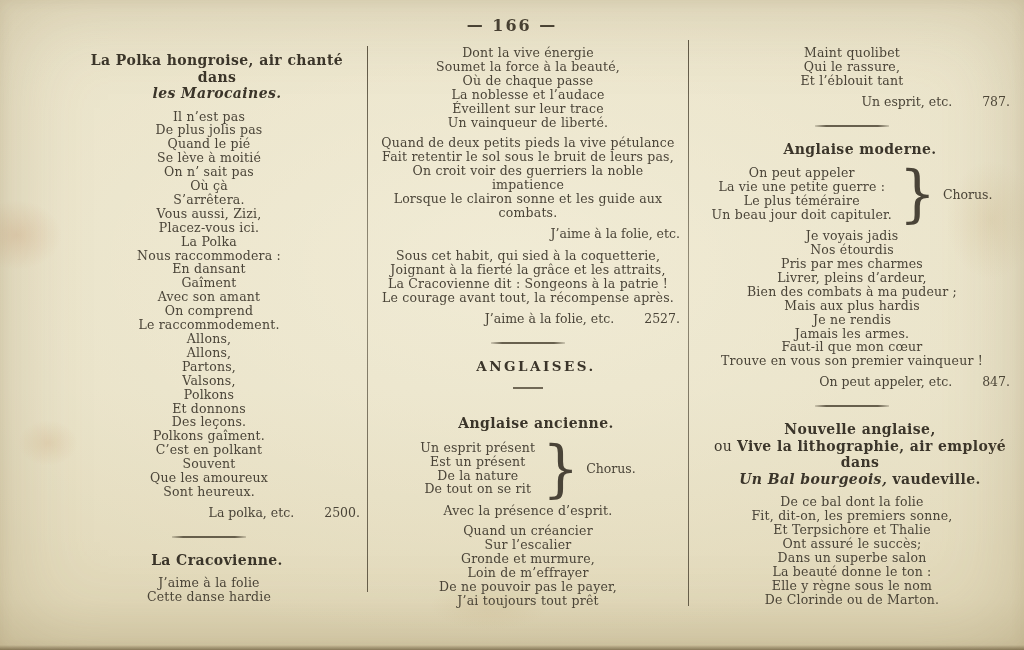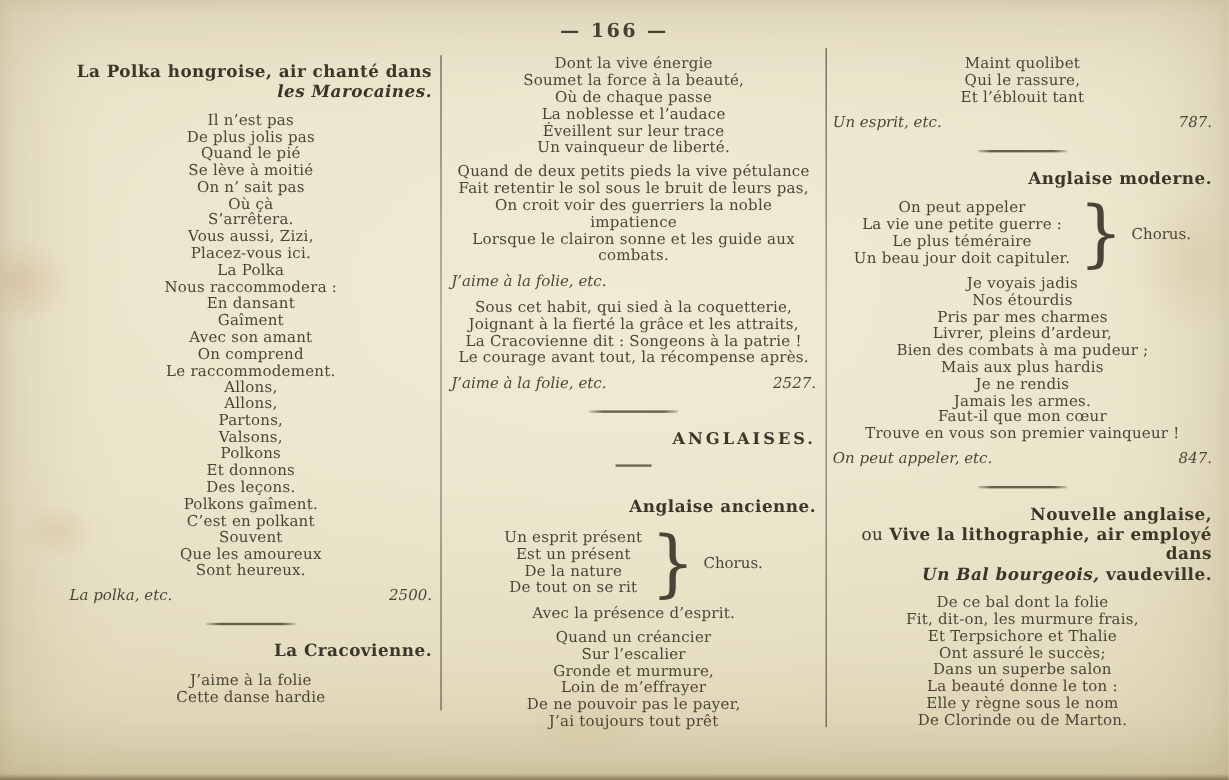--- a/index.html
+++ b/index.html
@@ -36,27 +36,27 @@
   .v-rule.r2{left:688px;top:40px;height:566px;}
 
   .col{position:absolute;text-align:center;color:#4a4438;}
   .col.left{left:58px;top:48px;width:302px;}
   .col.middle{left:376px;top:46px;width:304px;}
   .col.right{left:694px;top:46px;width:316px;}
 
   .verse-line{font-size:12.5px;line-height:13.9px;letter-spacing:.2px;}
   .block{margin:0 0 7px 0;}
   .block.verse{margin-bottom:7px;}
-  .block.title{margin:4px 0 8px 0;text-align:right;}
+  .block.title{margin:4px 0 8px 16px;}
   .title-line{font-size:14px;line-height:16.5px;font-weight:bold;color:#3b352a;letter-spacing:.4px;}
   .seg-i{font-weight:normal;}
   .seg-bi{font-style:italic;}
   .caps .title-line{font-size:13.5px;letter-spacing:2.5px;}
-  .refrain{display:flex;justify-content:space-between;align-items:baseline;gap:30px;
-    font-size:12.5px;line-height:14px;margin:3px 0 8px 0;font-style:italic;}
+  .refrain{display:flex;justify-content:flex-end;align-items:baseline;gap:30px;
+    font-size:12.5px;line-height:14px;margin:3px 0 8px 0;}
   .rule-sep{width:74px;height:2px;margin:16px auto 14px auto;
     background:linear-gradient(90deg,rgba(70,62,45,.2),rgba(70,62,45,.8) 15%,rgba(70,62,45,.8) 85%,rgba(70,62,45,.2));}
   .dash-sep{width:30px;height:2px;margin:13px auto 12px auto;background:rgba(70,62,45,.75);}
   .gap-lg{height:10px;}
   .chorus-row{display:flex;justify-content:center;align-items:center;gap:7px;margin:2px 0 6px 0;}
   .chorus-lines{text-align:center;}
   .chorus-brace{font-size:58px;font-weight:normal;color:#4a4438;line-height:1;
     transform:scaleY(1.05);font-family:"DejaVu Serif",serif;}
   .chorus-label{font-size:12.5px;color:#4a4438;}
 </style>
@@ -222,21 +222,21 @@
         <span>847.</span>
       </div>
       <div class="rule-sep"></div>
       <div class="block title">
         <div class="title-line"><span>Nouvelle anglaise,</span></div>
         <div class="title-line"><span class="seg-i">ou </span><span>Vive la lithographie, air employé dans</span></div>
         <div class="title-line"><span class="seg-bi">Un Bal bourgeois,</span><span> vaudeville.</span></div>
       </div>
       <div class="block verse">
         <div class="verse-line">De ce bal dont la folie</div>
-        <div class="verse-line">Fit, dit-on, les murmure frais,</div>
+        <div class="verse-line">Fit, dit-on, les premiers sonne,</div>
         <div class="verse-line">Et Terpsichore et Thalie</div>
         <div class="verse-line">Ont assuré le succès;</div>
         <div class="verse-line">Dans un superbe salon</div>
         <div class="verse-line">La beauté donne le ton :</div>
         <div class="verse-line">Elle y règne sous le nom</div>
         <div class="verse-line">De Clorinde ou de Marton.</div>
       </div>
     </div>
 
   <div class="bottom-edge"></div>

